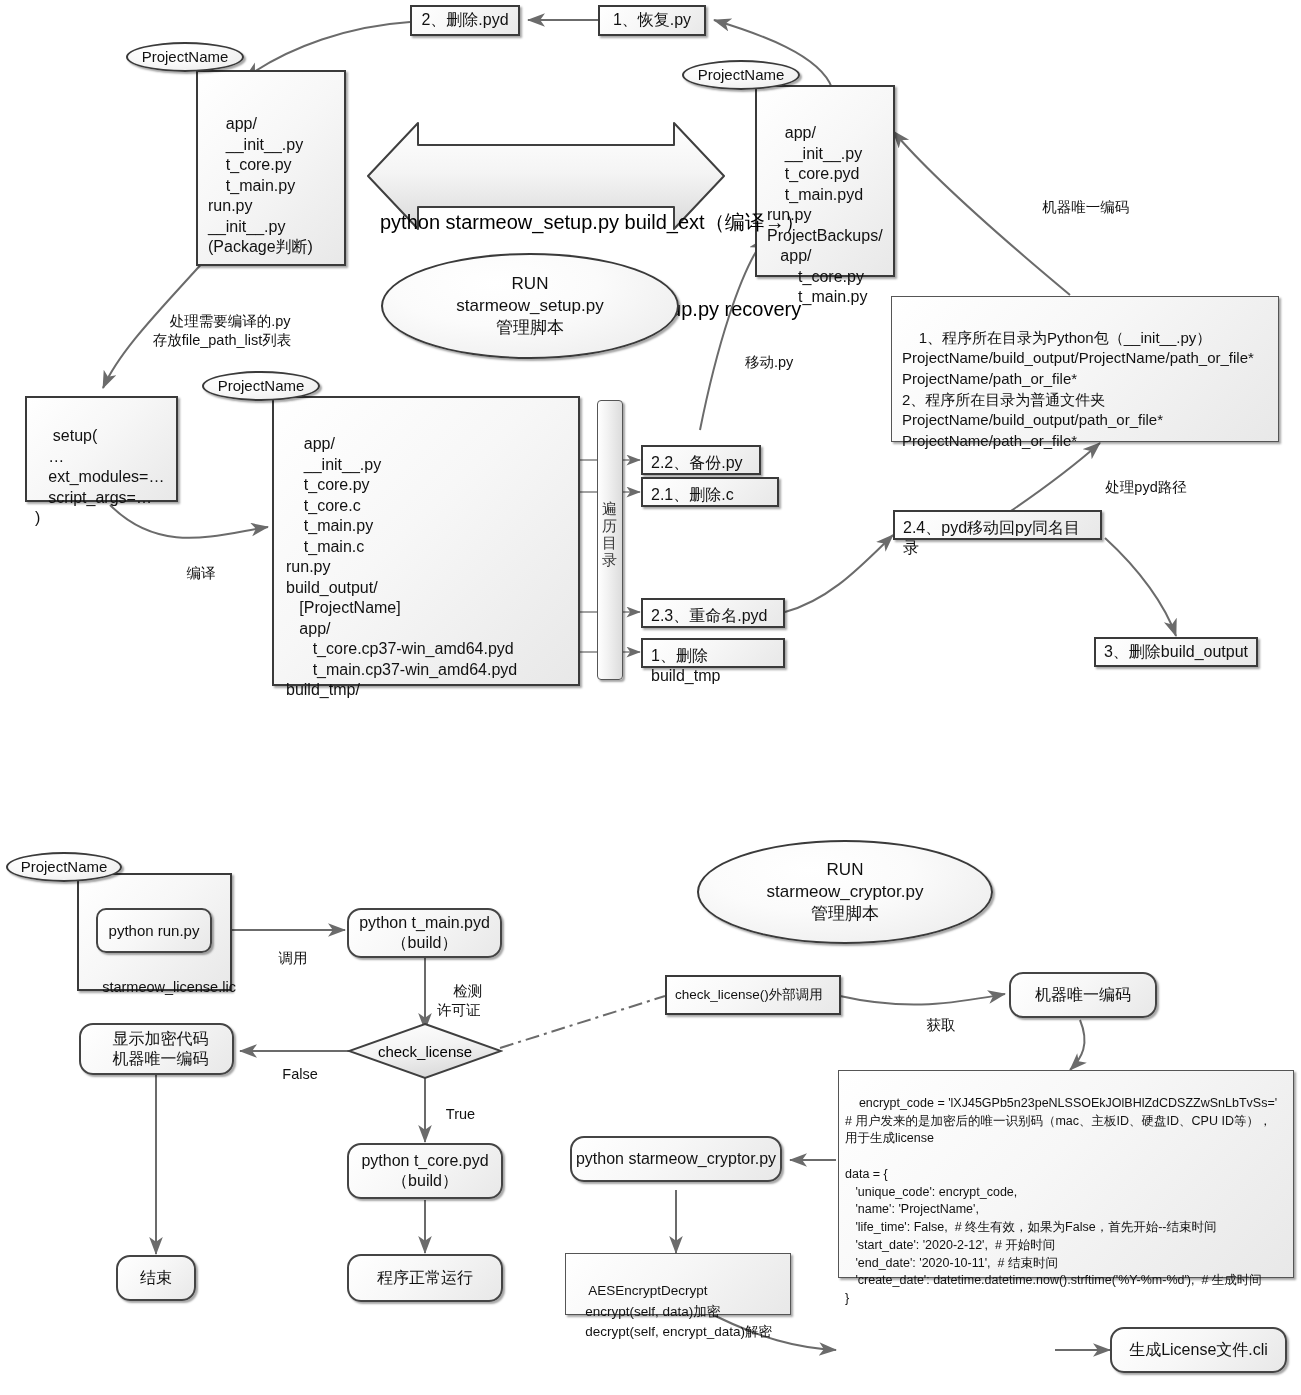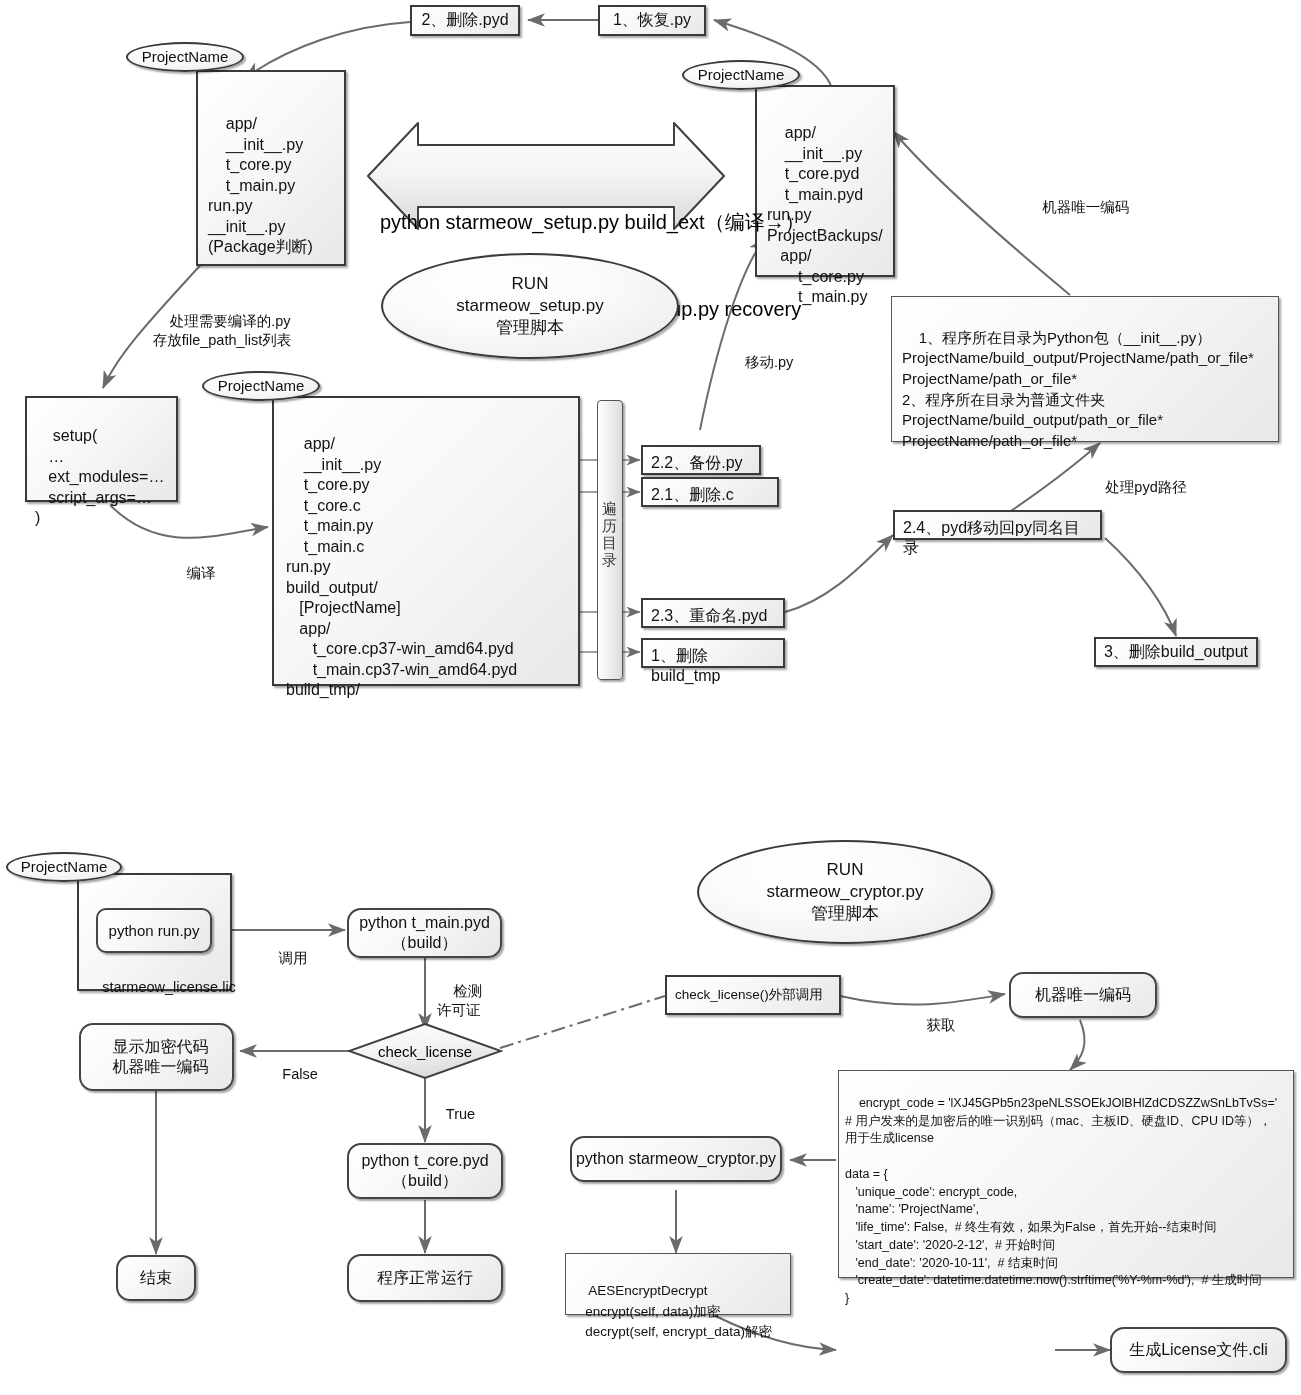--- a/index.html
+++ b/index.html
@@ -284,21 +284,21 @@
           <stop offset="100%" stop-color="#dcdcdc"></stop>
         </linearGradient>
       </defs>
       <polygon points="78,2 154,29 78,56 2,29" fill="url(#gd)" stroke="#3f3f3f" stroke-width="2"></polygon>
     </svg>
     <div style="position:absolute;left:0;top:0;width:156px;height:58px;display:flex;align-items:center;justify-content:center;font-size:15px;">
       <span>check_license</span>
     </div>
   </div>
 
-  <div class="node round ctr t16 mono-ish" style="left:79px;top:1023px;width:155px;height:68px;padding-left:8px;">
+  <div class="node round ctr t16 mono-ish" style="left:79px;top:1023px;width:155px;height:52px;padding-left:8px;">
     <span>显示加密代码
 机器唯一编码</span>
   </div>
 
   <div class="node round ctr t16" style="left:116px;top:1255px;width:80px;height:46px;">
     <span>结束</span>
   </div>
 
   <div class="node round ctr t16 mono-ish" style="left:347px;top:1143px;width:156px;height:56px;">
     <span>python t_core.pyd

